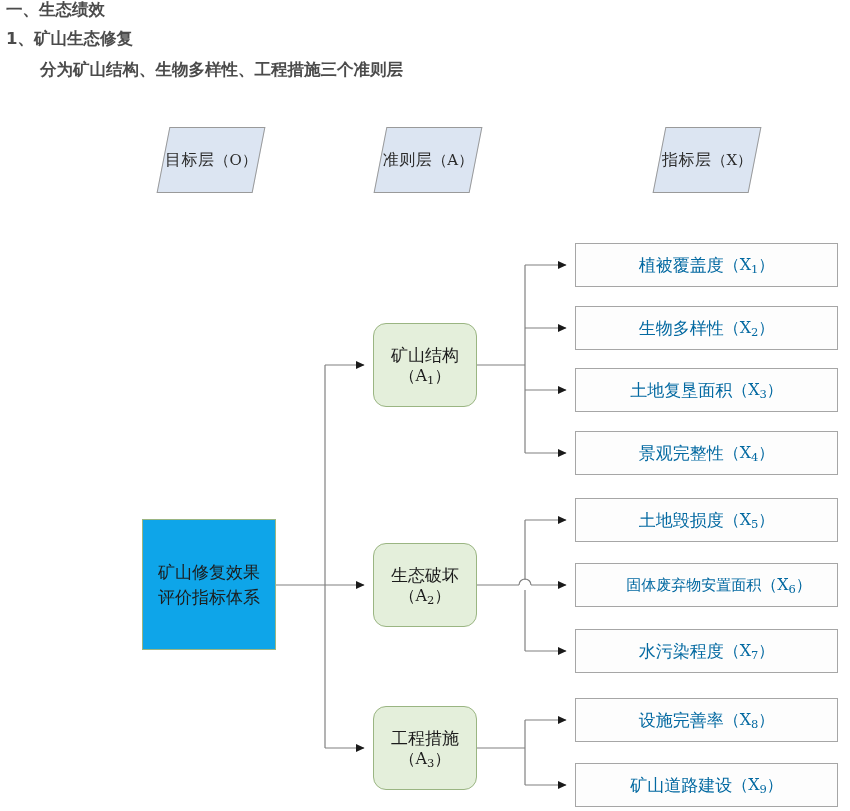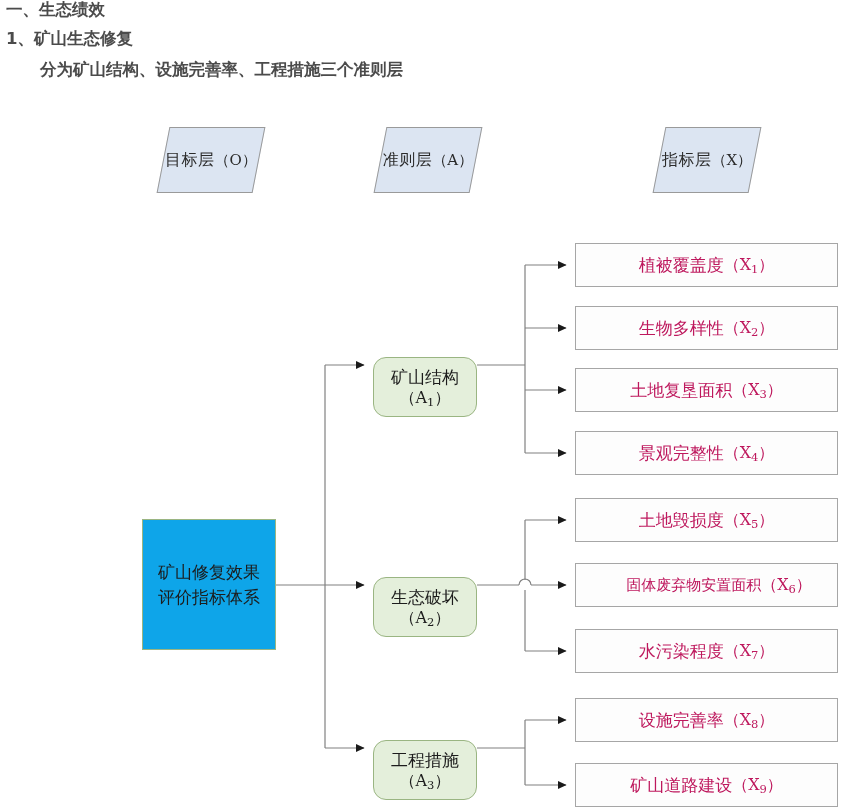--- a/index.html
+++ b/index.html
@@ -104,55 +104,54 @@
     font-size: 17px;
     line-height: 1.42;
     color: #1c1c1c;
     padding: 0 8px;
   }
 
   
   .crit-box {
     position: absolute;
     width: 104px;
-    height: 60px;
+    height: 84px;
     background: #e4efdb;
     border: 1px solid #9ab582;
     border-radius: 13px;
     box-sizing: border-box;
     display: flex;
     flex-direction: column;
     align-items: center;
     justify-content: center;
     font-family: "DejaVu Serif", "Liberation Serif", serif;
     font-size: 17px;
     line-height: 1.3;
     color: #1c1c1c;
-    margin-top: 34px;
   }
   .crit-box .sub { font-size: 16px; }
   #crit-a1 { left: 373px; top: 323px; }
   #crit-a2 { left: 373px; top: 543px; }
   #crit-a3 { left: 373px; top: 706px; }
 
   
   .ind-box {
     position: absolute;
     left: 575px;
     width: 263px;
     height: 44px;
     background: #fdfdfd;
     border: 1px solid #a6a6a6;
     box-sizing: border-box;
     display: flex;
     align-items: center;
     justify-content: center;
     font-family: "DejaVu Serif", "Liberation Serif", serif;
     font-size: 17px;
-    color: #be185d;
+    color: #0369a1;
     white-space: nowrap;
   }
   .ind-box.small { font-size: 15px; padding-left: 25px; }
   .ind-box .sub { font-size: 16px; }
 
   #ind-x1 { top: 243px; }
   #ind-x2 { top: 306px; }
   #ind-x3 { top: 368px; }
   #ind-x4 { top: 431px; }
   #ind-x5 { top: 498px; }
@@ -167,21 +166,21 @@
     position: relative;
     top: 0.28em;
   }
 </style>
 </head>
 <body>
 
 <div class="heading-block">
   <div class="hd-line hd-1">一、生态绩效</div>
   <div class="hd-line hd-2">1、矿山生态修复</div>
-  <div class="hd-line hd-3">分为矿山结构、设施完善率、工程措施三个准则层</div>
+  <div class="hd-line hd-3">分为矿山结构、生物多样性、工程措施三个准则层</div>
 </div>
 
 <div class="canvas">
 
   <svg class="svg-layer" viewBox="0 0 850 811">
     <defs>
       <marker id="arw" markerWidth="9" markerHeight="9" refX="8" refY="4.5" orient="auto" markerUnits="userSpaceOnUse">
         <path d="M0,0.6 L8.6,4.5 L0,8.4 z" fill="#1a1a1a"></path>
       </marker>
     </defs>

